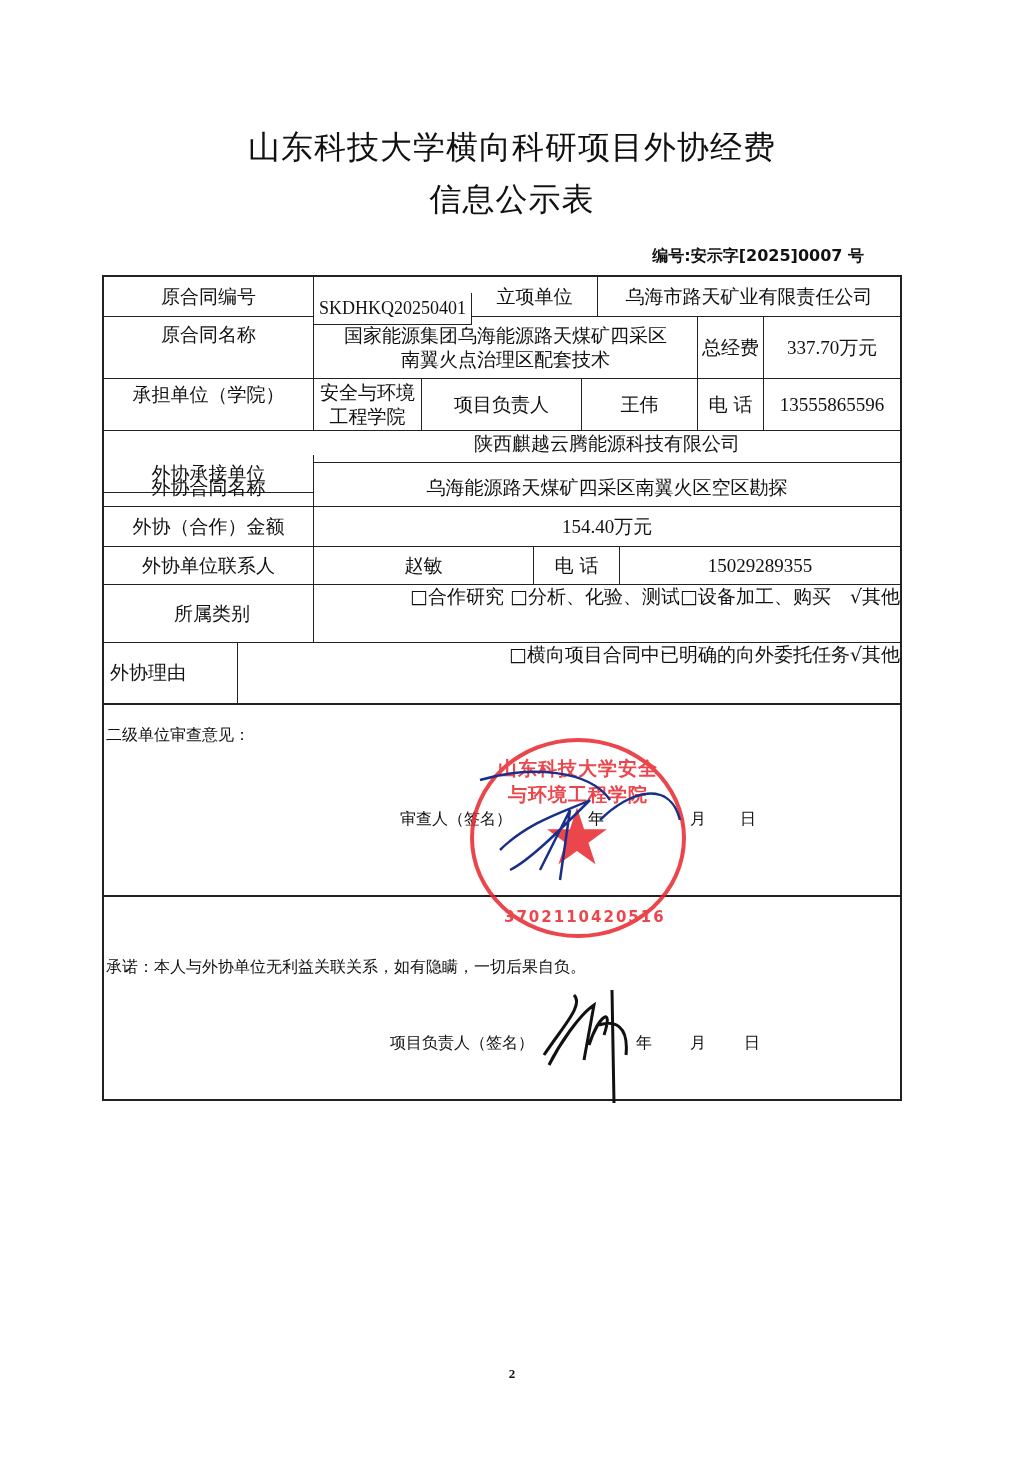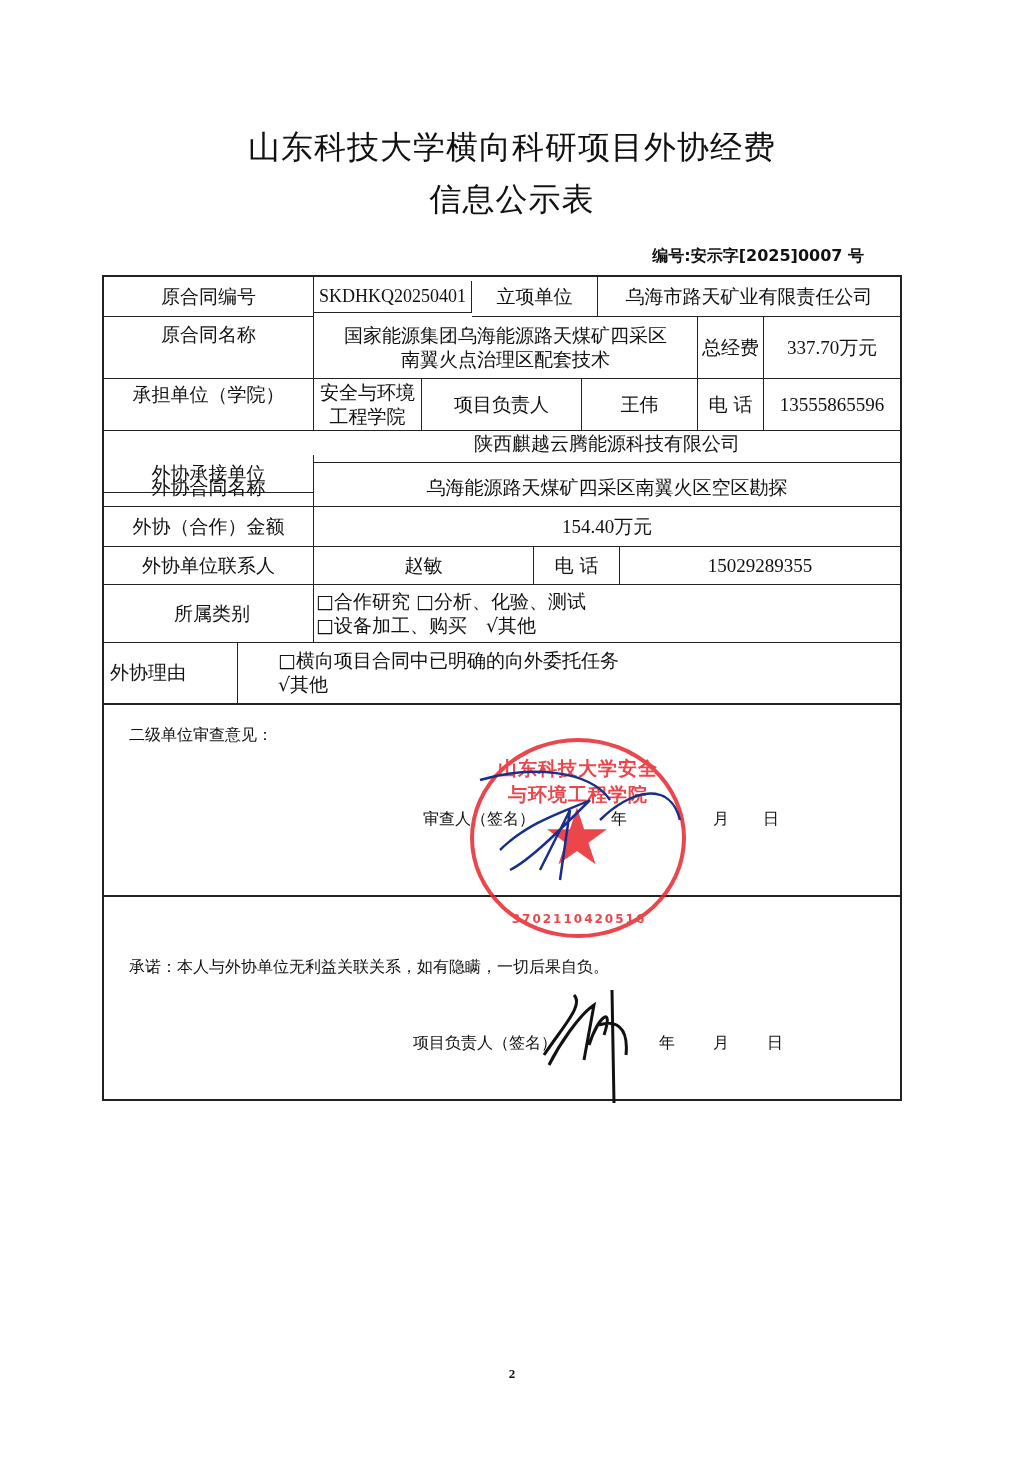--- a/index.html
+++ b/index.html
@@ -23,61 +23,61 @@
     border: 2px solid #222; box-sizing: border-box;
   }
   .cell {
     position: absolute; box-sizing: border-box; border-right: 1.5px solid #222; border-bottom: 1.5px solid #222;
     display: flex; align-items: center; justify-content: center; text-align: center;
     font-size: 19px; line-height: 1.25;
     font-family: "DejaVu Sans", "Liberation Sans", sans-serif;
   }
   .cell.nr { border-right: none; }
   .cell.left { justify-content: flex-start; text-align: right; padding-left: 6px; }
-  .cell.multi { flex-direction: column; align-items: flex-start; justify-content: center; }
+  .cell.multi { align-items: flex-start; justify-content: flex-end; }
   .serifnum { font-family: "Liberation Serif", "DejaVu Serif", serif; font-size: 19px; }
   .review, .pledge {
     position: absolute; left: 0; box-sizing: border-box; width: 796px;
     font-family: "DejaVu Sans", "Liberation Sans", sans-serif;
   }
   .review { top: 428px; height: 192px; border-bottom: 2px solid #222; }
   .pledge { top: 620px; height: 202px; }
-  .small { font-size: 16px; margin-left: 23px; }
+  .small { font-size: 16px; }
   .stamp {
     position: absolute; left: 470px; top: 738px; width: 216px; height: 200px;
     border: 4px solid #e8262c; border-radius: 50%; box-sizing: border-box;
     opacity: 0.85; pointer-events: none;
   }
   .stamp .star {
     position: absolute; left: 68px; top: 56px; font-size: 78px; color: #e8262c; line-height: 1;
   }
   .stamp .ring-text {
     position: absolute; left: 18px; top: 14px; width: 172px; font-size: 19px; color: #e8262c;
     font-weight: bold; text-align: center; font-family: "DejaVu Sans", sans-serif; letter-spacing: 1px;
   }
   .stamp .code {
-    position: absolute; left: 30px; bottom: 8px; width: 150px; font-size: 12px; color: #e8262c;
+    position: absolute; left: 30px; bottom: 8px; width: 150px; font-size: 15px; color: #e8262c;
     text-align: center; font-family: "DejaVu Sans", sans-serif; font-weight: bold; letter-spacing: 2px;
   }
   .page-num {
     position: absolute; top: 1366px; left: 0; width: 1024px; text-align: center;
     font-size: 13px; font-weight: bold; font-family: "Liberation Serif", serif;
   }
 </style>
 </head>
 <body>
 
 <div class="title l1">山东科技大学横向科研项目外协经费</div>
 <div class="title l2">信息公示表</div>
 <div class="docno">编号:安示字[2025]0007 号</div>
 
 <div class="frame">
 
   <div class="cell" style="left:0;top:0;width:210px;height:40px;">原合同编号</div>
-  <div class="cell serifnum" style="left:210px;top:4px;width:158px;height:32px;font-size:18px;">SKDHKQ20250401</div>
+  <div class="cell serifnum" style="left:210px;top:16px;width:158px;height:32px;font-size:18px;">SKDHKQ20250401</div>
   <div class="cell" style="left:368px;top:0;width:126px;height:40px;">立项单位</div>
   <div class="cell nr" style="left:494px;top:0;width:302px;height:40px;">乌海市路天矿业有限责任公司</div>
 
   <div class="cell" style="left:0;top:40px;width:210px;height:62px;align-items:flex-start;padding-top:6px;">原合同名称</div>
   <div class="cell" style="left:210px;top:40px;width:384px;height:62px;flex-direction:column;">
     <span>国家能源集团乌海能源路天煤矿四采区</span>
     <span>南翼火点治理区配套技术</span>
   </div>
   <div class="cell" style="left:594px;top:40px;width:66px;height:62px;">总经费</div>
   <div class="cell nr serifnum" style="left:660px;top:40px;width:136px;height:62px;">337.70万元</div>

